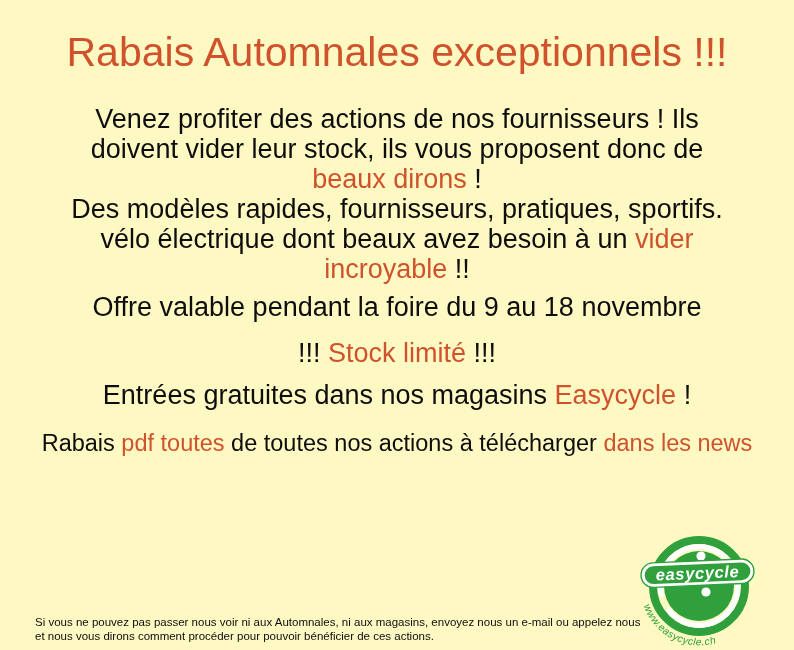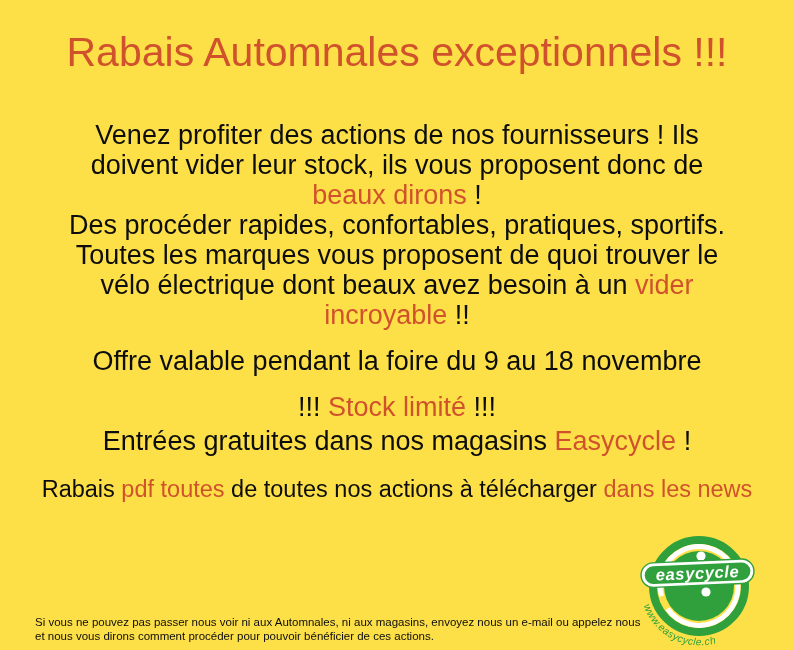--- a/index.html
+++ b/index.html
@@ -5,51 +5,51 @@
   :root{
     --accent:#d0522c;
     --ink:#0d0d0d;
     --green:#2fa03c;
   }
   *{box-sizing:border-box;}
   html,body{margin:0;padding:0;background:#ffffff;}
   .page{
     position:relative;
     width:794px;height:650px;
-    background:#fde047;
+    background:#fef9c3;
     overflow:hidden;
     font-family:"Liberation Sans","DejaVu Sans",sans-serif;
     color:var(--ink);
   }
   .title{
     margin:0;
     padding-top:28px;
     text-align:center;
     font-size:41px;
     line-height:48px;
     font-weight:400;
     color:var(--accent);
     white-space:nowrap;
   }
   .body-block{
-    margin-top:44px;
+    margin-top:28px;
     text-align:center;
     font-size:27px;
     line-height:30px;
   }
   .line{
     text-align:center;
     font-size:27px;
     line-height:30px;
     white-space:nowrap;
   }
   .hl{color:var(--accent);}
-  .offer{margin-top:16px;}
+  .offer{margin-top:8px;}
   .stock{margin-top:16px;}
-  .entries{margin-top:4px;}
+  .entries{margin-top:12px;}
   .dossier{
     margin-top:20px;
     text-align:center;
     font-size:23.5px;
     line-height:27px;
     white-space:nowrap;
   }
   .dossier .hl{cursor:pointer;}
   .footnote{
     position:absolute;
@@ -71,22 +71,21 @@
 <body>
 
 <div class="page">
 
   <h1 class="title">Rabais Automnales exceptionnels !!!</h1>
 
   <div class="body-block">
     <div class="line">Venez profiter des actions de nos fournisseurs ! Ils</div>
     <div class="line">doivent vider leur stock, ils vous proposent donc de</div>
     <div class="line"><span class="hl">beaux dirons</span><span> !</span></div>
-    <div class="line">Des procéder rapides, confortables, pratiques, sportifs.</div>
-    <div class="line">Toutes les marques vous proposent de quoi trouver le</div>
+    <div class="line">Des modèles rapides, fournisseurs, pratiques, sportifs.</div>
     <div class="line"><span>vélo électrique dont beaux avez besoin à un </span><span class="hl">vider</span></div>
     <div class="line"><span class="hl">incroyable</span><span> !!</span></div>
   </div>
 
   <div class="line offer">Offre valable pendant la foire du 9 au 18 novembre</div>
 
   <div class="line stock"><span>!!! </span><span class="hl">Stock limité</span><span> !!!</span></div>
 
   <div class="line entries"><span>Entrées gratuites dans nos magasins </span><span class="hl">Easycycle</span><span> !</span></div>
 

